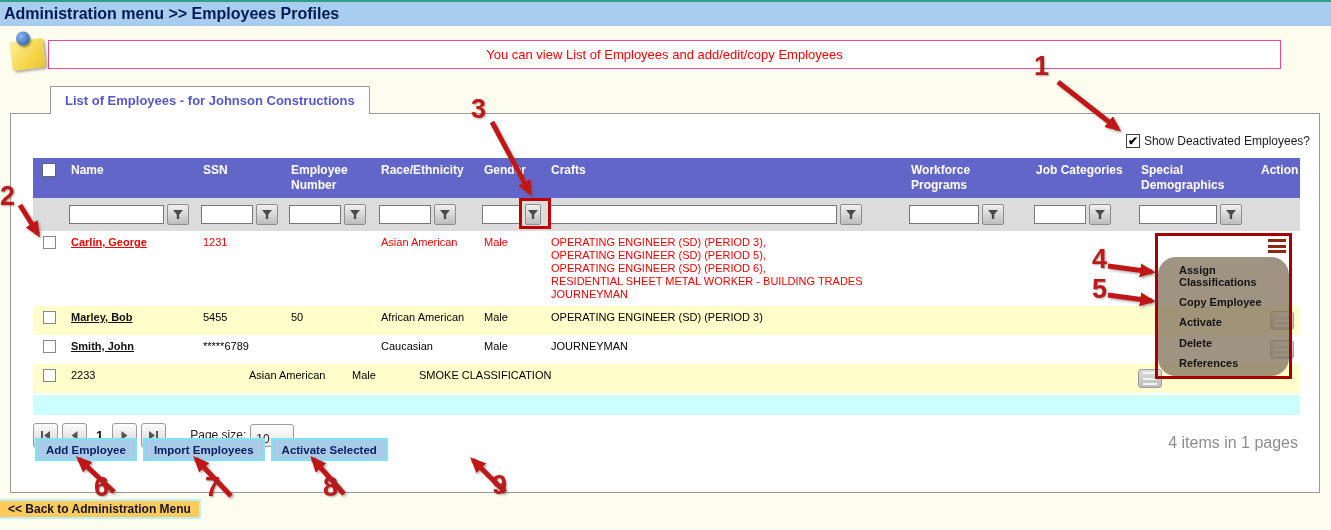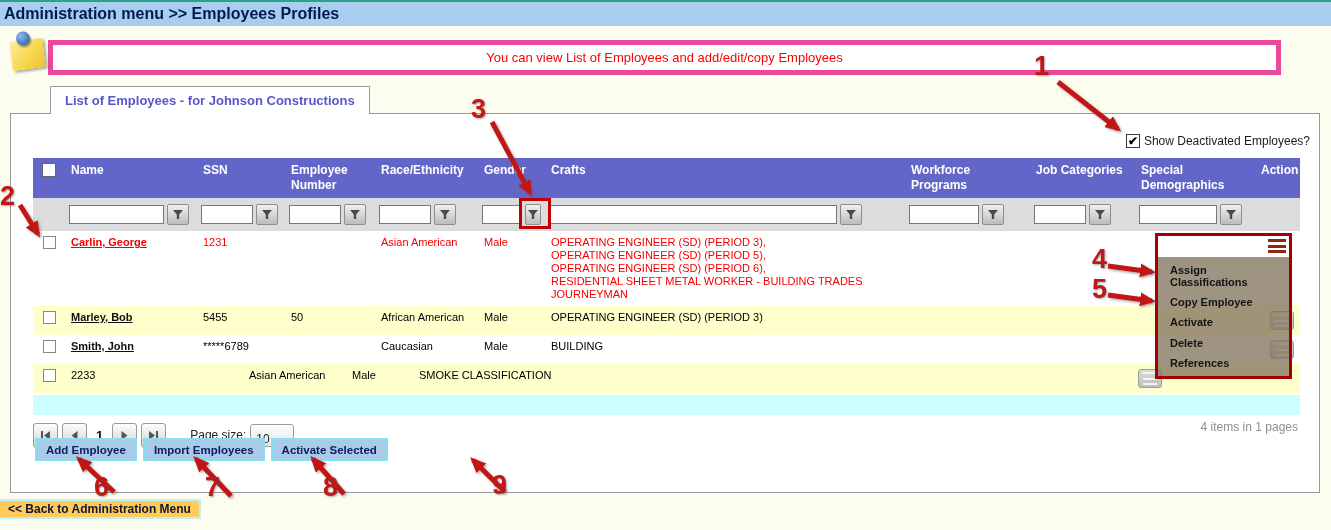--- a/index.html
+++ b/index.html
@@ -14,22 +14,22 @@
 
   
   .note{position:absolute;left:11px;top:40px;width:33px;height:29px;border-radius:2px;
         background:linear-gradient(135deg,#FFEE9A 0%,#F6D64B 60%,#E8BF33 100%);
         transform:rotate(-7deg);box-shadow:2px 2px 3px rgba(0,0,0,.35);z-index:2;}
   .pin{position:absolute;left:7px;top:-9px;width:14px;height:14px;border-radius:50%;
        background:radial-gradient(circle at 35% 30%,#8CBBF2,#1D4FA0);
        box-shadow:1px 2px 2px rgba(0,0,0,.4);}
 
   
-  .msgbar{position:absolute;left:48px;right:50px;top:40px;height:35px;background:#FFFFFF;
-          border:5px solid #ec4899;display:flex;align-items:center;justify-content:center;
+  .msgbar{position:absolute;left:48px;right:50px;top:40px;height:29px;background:#FFFFFF;
+          border:1px solid #ec4899;display:flex;align-items:center;justify-content:center;
           color:#FF0000;font-size:13px;}
 
   
   .tab{position:absolute;left:50px;top:86px;height:28px;background:#FFFFFF;border:1px solid #999;
        border-bottom:none;color:#5757CB;font-weight:bold;font-size:13px;padding:0 14px;
        display:flex;align-items:center;z-index:3;}
 
   
   .panel{position:absolute;left:10px;top:113px;width:1310px;height:380px;background:#fff;
          border:1px solid #999;z-index:1;}
@@ -69,40 +69,40 @@
   .pager{position:relative;margin-top:5px;height:30px;display:flex;align-items:center;gap:4px;
          font-size:12px;color:#222;}
   .pbtn{width:25px;height:25px;border:1px solid #9A9A9A;border-radius:3px;padding:0;
         background:linear-gradient(#FDFDFD,#D2D2D2);display:flex;align-items:center;justify-content:center;}
   .pcur{font-weight:bold;margin:0 5px;font-size:13px;color:#111;}
   .psizelabel{margin-left:20px;}
   .pselect{min-width:44px;height:23px;border:1px solid #9A9A9A;border-radius:3px;
            background:linear-gradient(#FDFDFD,#E6E6E6);display:flex;align-items:flex-end;
            justify-content:space-between;padding:0 5px;gap:8px;}
   .parrow{font-size:8px;color:#444;}
-  .psummary{position:absolute;right:2px;top:0;color:#8E8E8E;font-size:12px;}
+  .psummary{position:absolute;right:2px;top:14px;color:#8E8E8E;font-size:16px;}
 
   
   .btnrow{position:absolute;left:24px;top:324px;display:flex;gap:6px;}
   .blue-btn{height:23px;background:#A9CBE8;border:2px solid #7FE3F3;color:#0B2161;
             font-weight:bold;font-size:11.5px;padding:0 9px;display:flex;align-items:center;cursor:pointer;}
 
   
   .backlink{position:absolute;left:0;top:499px;height:20px;background:#FFCB5C;
             border:2px solid #BFF0F5;border-left:none;color:#14142E;font-weight:bold;font-size:12px;
             display:flex;align-items:center;padding:0 8px;z-index:2;}
 
   
   .menu{position:absolute;left:1155px;top:233px;width:137px;height:146px;border:3px solid #A30000;z-index:5;}
   .menu-head{height:21px;background:#fff;position:relative;}
   .mhamb{position:absolute;right:3px;top:3px;width:18px;height:14px;display:flex;
          flex-direction:column;justify-content:space-between;}
   .mhamb i{display:block;height:3px;background:#8B2A10;}
   .menu-body{height:calc(100% - 21px);background:rgba(132,118,95,0.78);display:flex;
-             flex-direction:column;justify-content:space-around;padding:3px 4px;}
+             flex-direction:column;justify-content:space-around;padding:3px 13px;border-radius:18px;}
   .menu-item{padding:0 8px;font-size:11px;font-weight:bold;color:#141414;cursor:pointer;}
 
   
   .hl-gender{position:absolute;left:519px;top:198px;width:32px;height:31px;border:3px solid #C00000;z-index:4;}
 
   #arrows{position:absolute;left:0;top:0;pointer-events:none;z-index:9;}
   .ann-num{position:absolute;color:#C01818;font-size:27px;font-weight:bold;z-index:9;
            pointer-events:none;text-shadow:1px 1px 2px rgba(80,80,80,.5);line-height:1;}
 </style>
 </head>
@@ -265,21 +265,21 @@
         </div>
         <div class="trow">
           <div class="tcell selcol" style="width:32px;padding-top:5px">
             <span class="rcb"></span>
           </div>
           <div class="tcell" style="width:132px"><a class="namelink">Smith, John</a></div>
           <div class="tcell" style="width:88px">*****6789</div>
           <div class="tcell" style="width:90px"></div>
           <div class="tcell" style="width:103px">Caucasian</div>
           <div class="tcell" style="width:67px">Male</div>
-          <div class="tcell crafts" style="width:360px">BUILDING</div>
+          <div class="tcell crafts" style="width:360px">JOURNEYMAN</div>
           <div class="tcell" style="width:125px"></div>
           <div class="tcell" style="width:105px"></div>
           <div class="tcell" style="width:120px"></div>
           <div class="tcell acell" style="width:45px">
             <span class="hbtn">
               <i></i>
               <i></i>
               <i></i>
             </span>
           </div>

